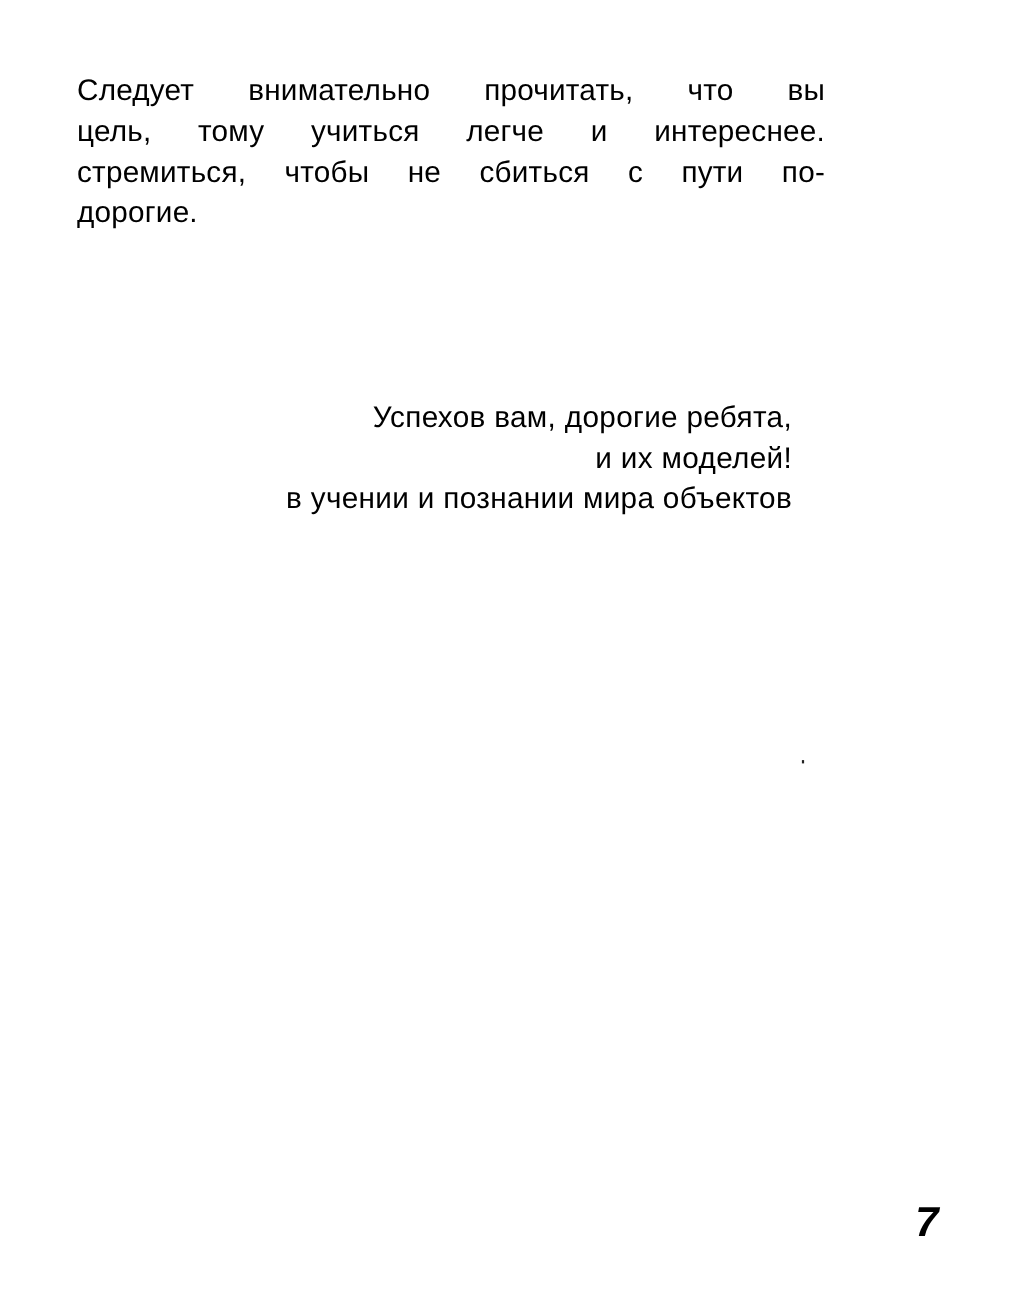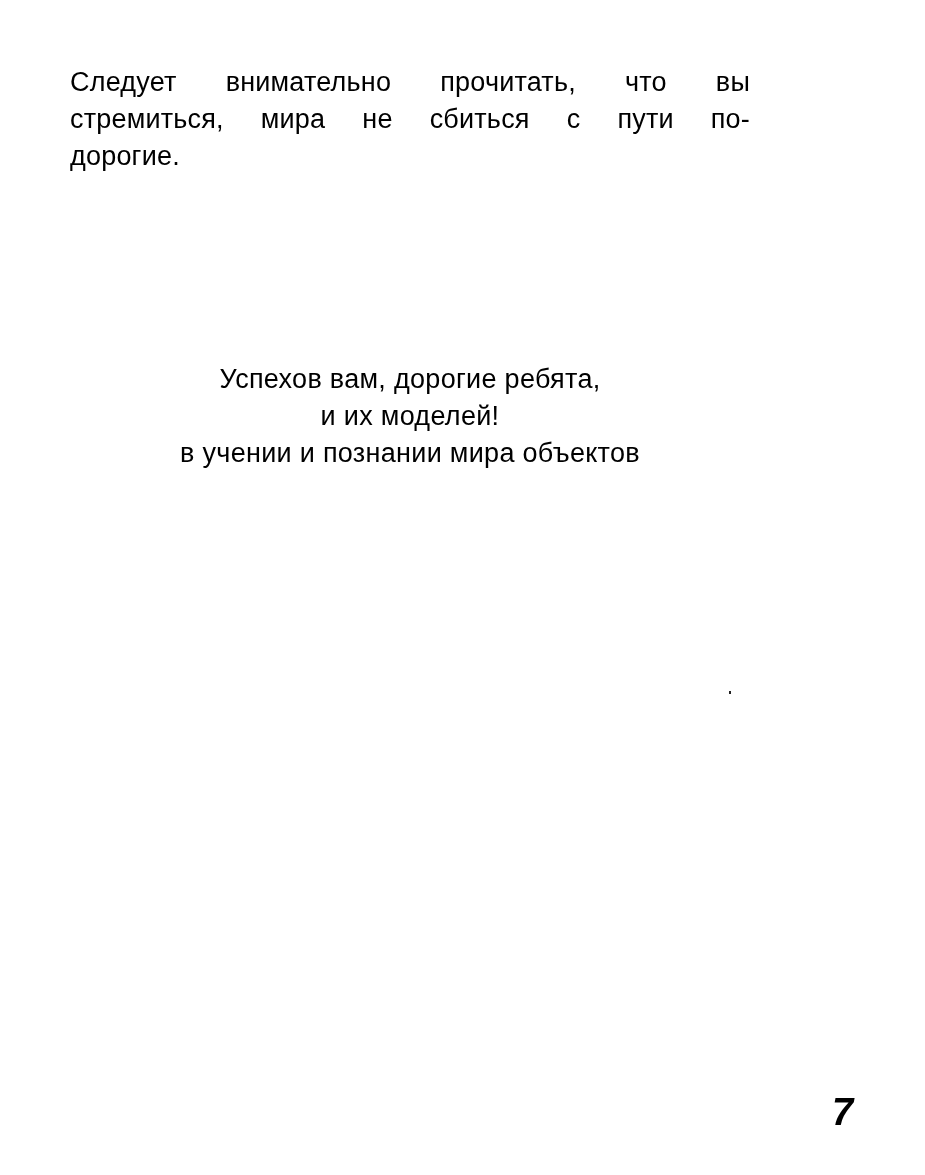--- a/index.html
+++ b/index.html
@@ -41,21 +41,21 @@
       text-align-last: left;
     }
     .closing {
       position: absolute;
       left: 100px;
       top: 361px;
       width: 620px;
       margin: 0;
       font-size: 27px;
       line-height: 37px;
-      text-align: center;
+      text-align: right;
       letter-spacing: 0.3px;
     }
     .closing .line {
       display: block;
     }
     .speck {
       position: absolute;
       left: 729px;
       top: 691px;
       width: 2px;
@@ -71,21 +71,22 @@
       font-style: italic;
       line-height: 44px;
     }
   </style>
 </head>
 <body>
 
 <div class="page">
   <p class="body-text">
     <span class="line">Следует внимательно прочитать, что вы</span>
-    <span class="line">стремиться, мира не сбиться с пути по-</span>
+    <span class="line">цель, тому учиться легче и интереснее.</span>
+    <span class="line">стремиться, чтобы не сбиться с пути по-</span>
     <span class="line last">дорогие.</span>
   </p>
 
   <p class="closing">
     <span class="line">Успехов вам, дорогие ребята,</span>
     <span class="line">и их моделей!</span>
     <span class="line">в учении и познании мира объектов</span>
   </p>
 
   <div class="speck"></div>

